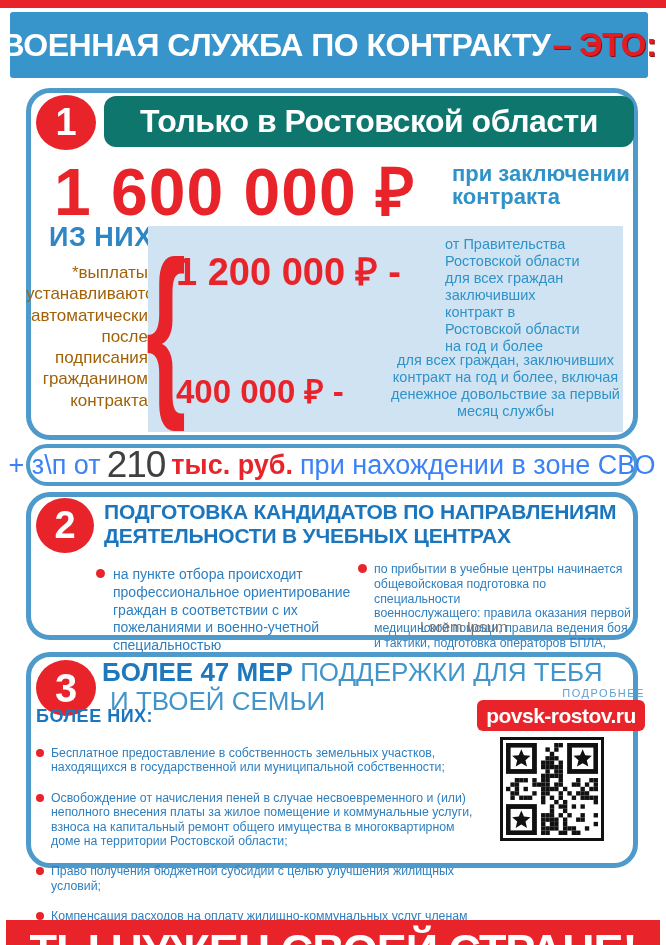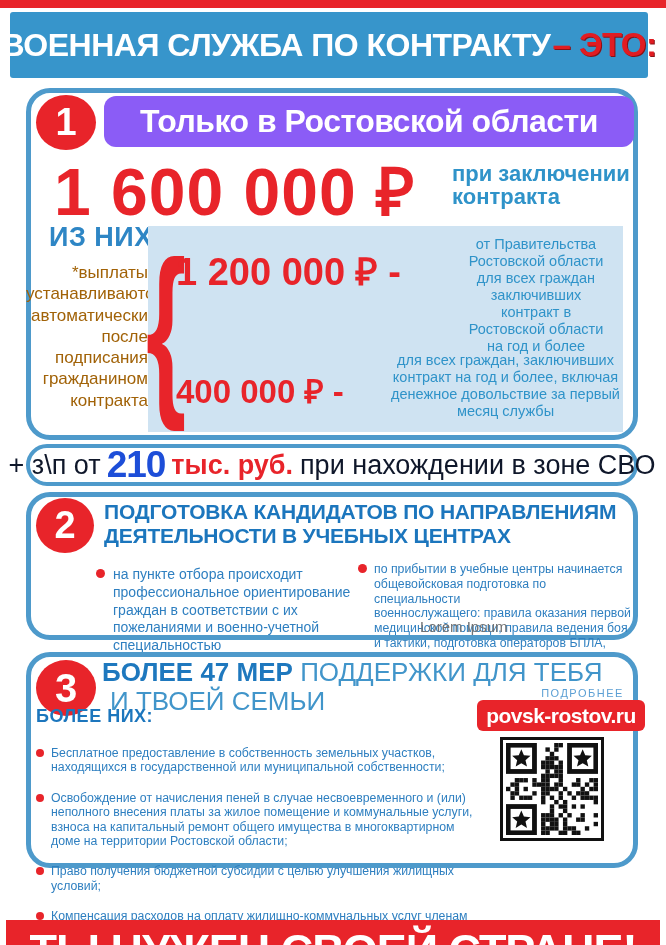--- a/index.html
+++ b/index.html
@@ -16,46 +16,46 @@
                   text-shadow:1px 1px 0 #8a1014;}
 
   
   .frame{border:5px solid #4e9acb;border-radius:24px;background:#ffffff;}
   .num-circle{background:#e8242a;border-radius:50%;color:#ffffff;font-weight:bold;
               display:flex;align-items:center;justify-content:center;}
 
   
   .sec1{left:26px;top:88px;width:612px;height:352px;}
   .s1-circle{left:36px;top:95px;width:60px;height:55px;font-size:38px;}
-  .s1-badge{left:104px;top:96px;width:530px;height:51px;background:#8b5cf6;border-radius:12px;
+  .s1-badge{left:104px;top:96px;width:530px;height:51px;background:#0f766e;border-radius:12px;
             display:flex;align-items:center;justify-content:center;color:#ffffff;font-weight:bold;
             font-size:32px;white-space:nowrap;letter-spacing:-0.5px;}
   .s1-amount{left:54px;top:144px;color:#e8242a;font-weight:bold;font-size:66px;letter-spacing:1px;white-space:nowrap;}
   .s1-amount-note{left:452px;top:162px;width:195px;color:#2f93c9;font-weight:bold;font-size:22px;
                   line-height:1.05;white-space:pre-line;}
   .s1-iznih{left:30px;top:222px;color:#2e86c5;font-weight:bold;font-size:27px;letter-spacing:0.5px;margin-left:19px;}
   .s1-footnote{left:26px;top:262px;width:122px;color:#a16207;font-size:17px;line-height:1.25;
                text-align:right;white-space:pre-line;}
   .s1-bluebox{left:148px;top:226px;width:475px;height:206px;background:#cfe3f2;}
   .s1-brace{left:146px;top:222px;color:#e8242a;font-weight:bold;font-size:188px;line-height:210px;
             transform:scaleX(0.55);transform-origin:left top;}
   .s1-item1-amount{left:176px;top:244px;color:#e8242a;font-weight:bold;font-size:38px;white-space:nowrap;}
   .s1-item1-desc{left:445px;top:236px;width:182px;color:#2f93c9;font-size:14.5px;line-height:1.17;
-                 text-align:center;white-space:pre-line;}
+                 white-space:pre-line;}
   .s1-item2-amount{left:176px;top:368px;color:#e8242a;font-weight:bold;font-size:33px;white-space:nowrap;}
   .s1-item2-desc{left:388px;top:352px;width:235px;color:#2f93c9;font-size:14.5px;line-height:1.17;
                  text-align:center;white-space:pre-line;}
 
   
   .salary-pill{left:26px;top:444px;width:612px;height:42px;border:4px solid #4e9acb;border-radius:21px;
                background:#ffffff;display:flex;align-items:center;justify-content:center;
                white-space:nowrap;color:#1b1b1b;font-size:27px;}
-  .salary-pill .big-red{color:#1d4ed8;font-weight:bold;font-size:37px;margin:0 6px;letter-spacing:-1px;text-align:right;}
+  .salary-pill .big-red{color:#404040;font-weight:normal;font-size:37px;margin:0 6px;letter-spacing:-1px;text-align:right;}
   .salary-pill .red{color:#e8242a;font-weight:bold;margin-right:7px;}
-  .salary-pill .dark{color:#0f172a;}
+  .salary-pill .dark{color:#3b82f6;}
 
   
   .sec2{left:26px;top:492px;width:612px;height:148px;}
   .s2-circle{left:36px;top:498px;width:58px;height:55px;font-size:38px;}
   .s2-title{left:104px;top:500px;width:525px;color:#1c76bd;font-weight:bold;font-size:21px;
             line-height:1.12;white-space:pre-line;letter-spacing:-0.2px;}
   .bullet-row{display:flex;align-items:flex-start;margin-top:16px;}
   .dot{flex:0 0 auto;background:#e8242a;border-radius:50%;}
   .s2-col1{left:96px;top:550px;width:262px;}
   .s2-col1 .dot{width:9px;height:9px;margin:3px 8px 0 0;}
@@ -66,21 +66,21 @@
   .s2-watermark{left:420px;top:618px;color:#737373;font-size:15px;}
 
   
   .sec3{left:26px;top:652px;width:612px;height:216px;}
   .s3-circle{left:36px;top:660px;width:60px;height:56px;font-size:40px;}
   .s3-title{left:102px;top:658px;font-size:26px;line-height:1.1;white-space:nowrap;}
   .s3-title .b{color:#1e78be;font-weight:bold;}
   .s3-title .l{color:#4195ca;font-weight:normal;}
   .s3-title .line2{margin-left:8px;}
   .s3-among{left:36px;top:706px;color:#1c76bd;font-weight:bold;font-size:18px;letter-spacing:0.5px;}
-  .s3-more{left:520px;top:687px;width:125px;text-align:center;color:#5b9fd4;font-size:11px;letter-spacing:1.5px;}
+  .s3-more{left:520px;top:687px;width:125px;text-align:right;color:#5b9fd4;font-size:11px;letter-spacing:1.5px;}
   .s3-site{left:477px;top:700px;width:168px;height:31px;background:#e8242a;border-radius:6px;
            display:flex;align-items:center;justify-content:center;color:#ffffff;font-weight:bold;
            font-size:21px;letter-spacing:-0.5px;}
   .s3-qr{left:500px;top:737px;width:104px;height:104px;border:3px solid #111111;background:#ffffff;
          display:flex;align-items:center;justify-content:center;}
   .s3-bullets{left:36px;top:730px;width:456px;}
   .s3-bullets .bullet-row{margin-bottom:3px;}
   .s3-bullets .dot{width:8px;height:8px;margin:3px 7px 0 0;}
   .s3-bullets .txt{color:#2e7fc0;font-size:12.3px;line-height:1.17;white-space:pre-line;}
   .s3-bullets .bullet-row:last-child .txt{width:590px;}

